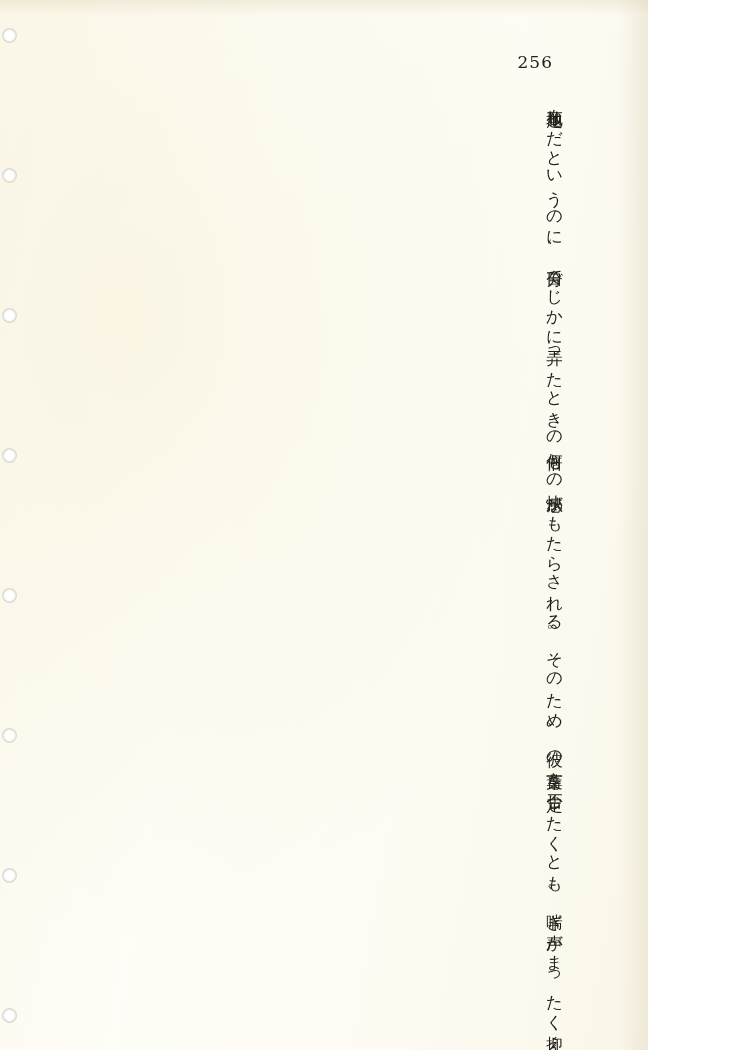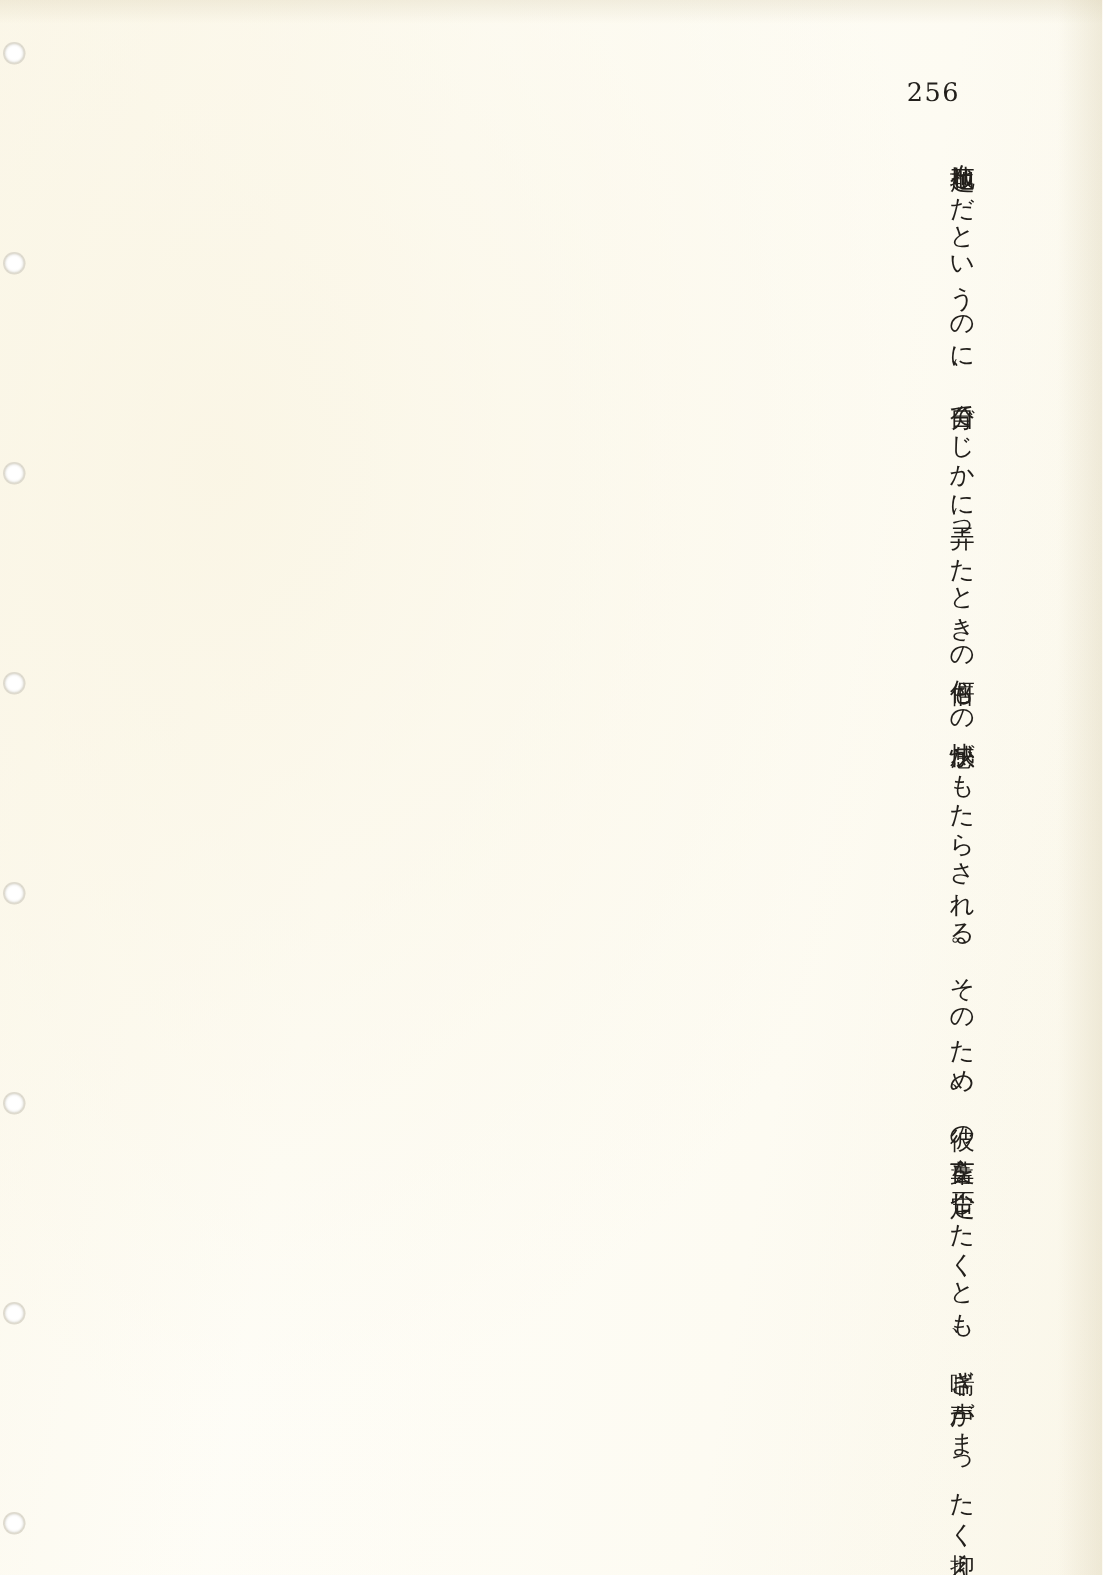--- a/index.html
+++ b/index.html
@@ -2,21 +2,21 @@
 <html><head>
 <meta charset="utf-8">
 <style>
   html, body {
     margin: 0;
     padding: 0;
     background: #ffffff;
   }
   .page {
     position: relative;
-    width: 735px;
+    width: 648px;
     height: 1050px;
     background: #fdfbf3;
     overflow: hidden;
     font-family: "DejaVu Serif", "Liberation Serif", serif;
   }
   
   .paper-tint {
     position: absolute;
     inset: 0;
     background:

